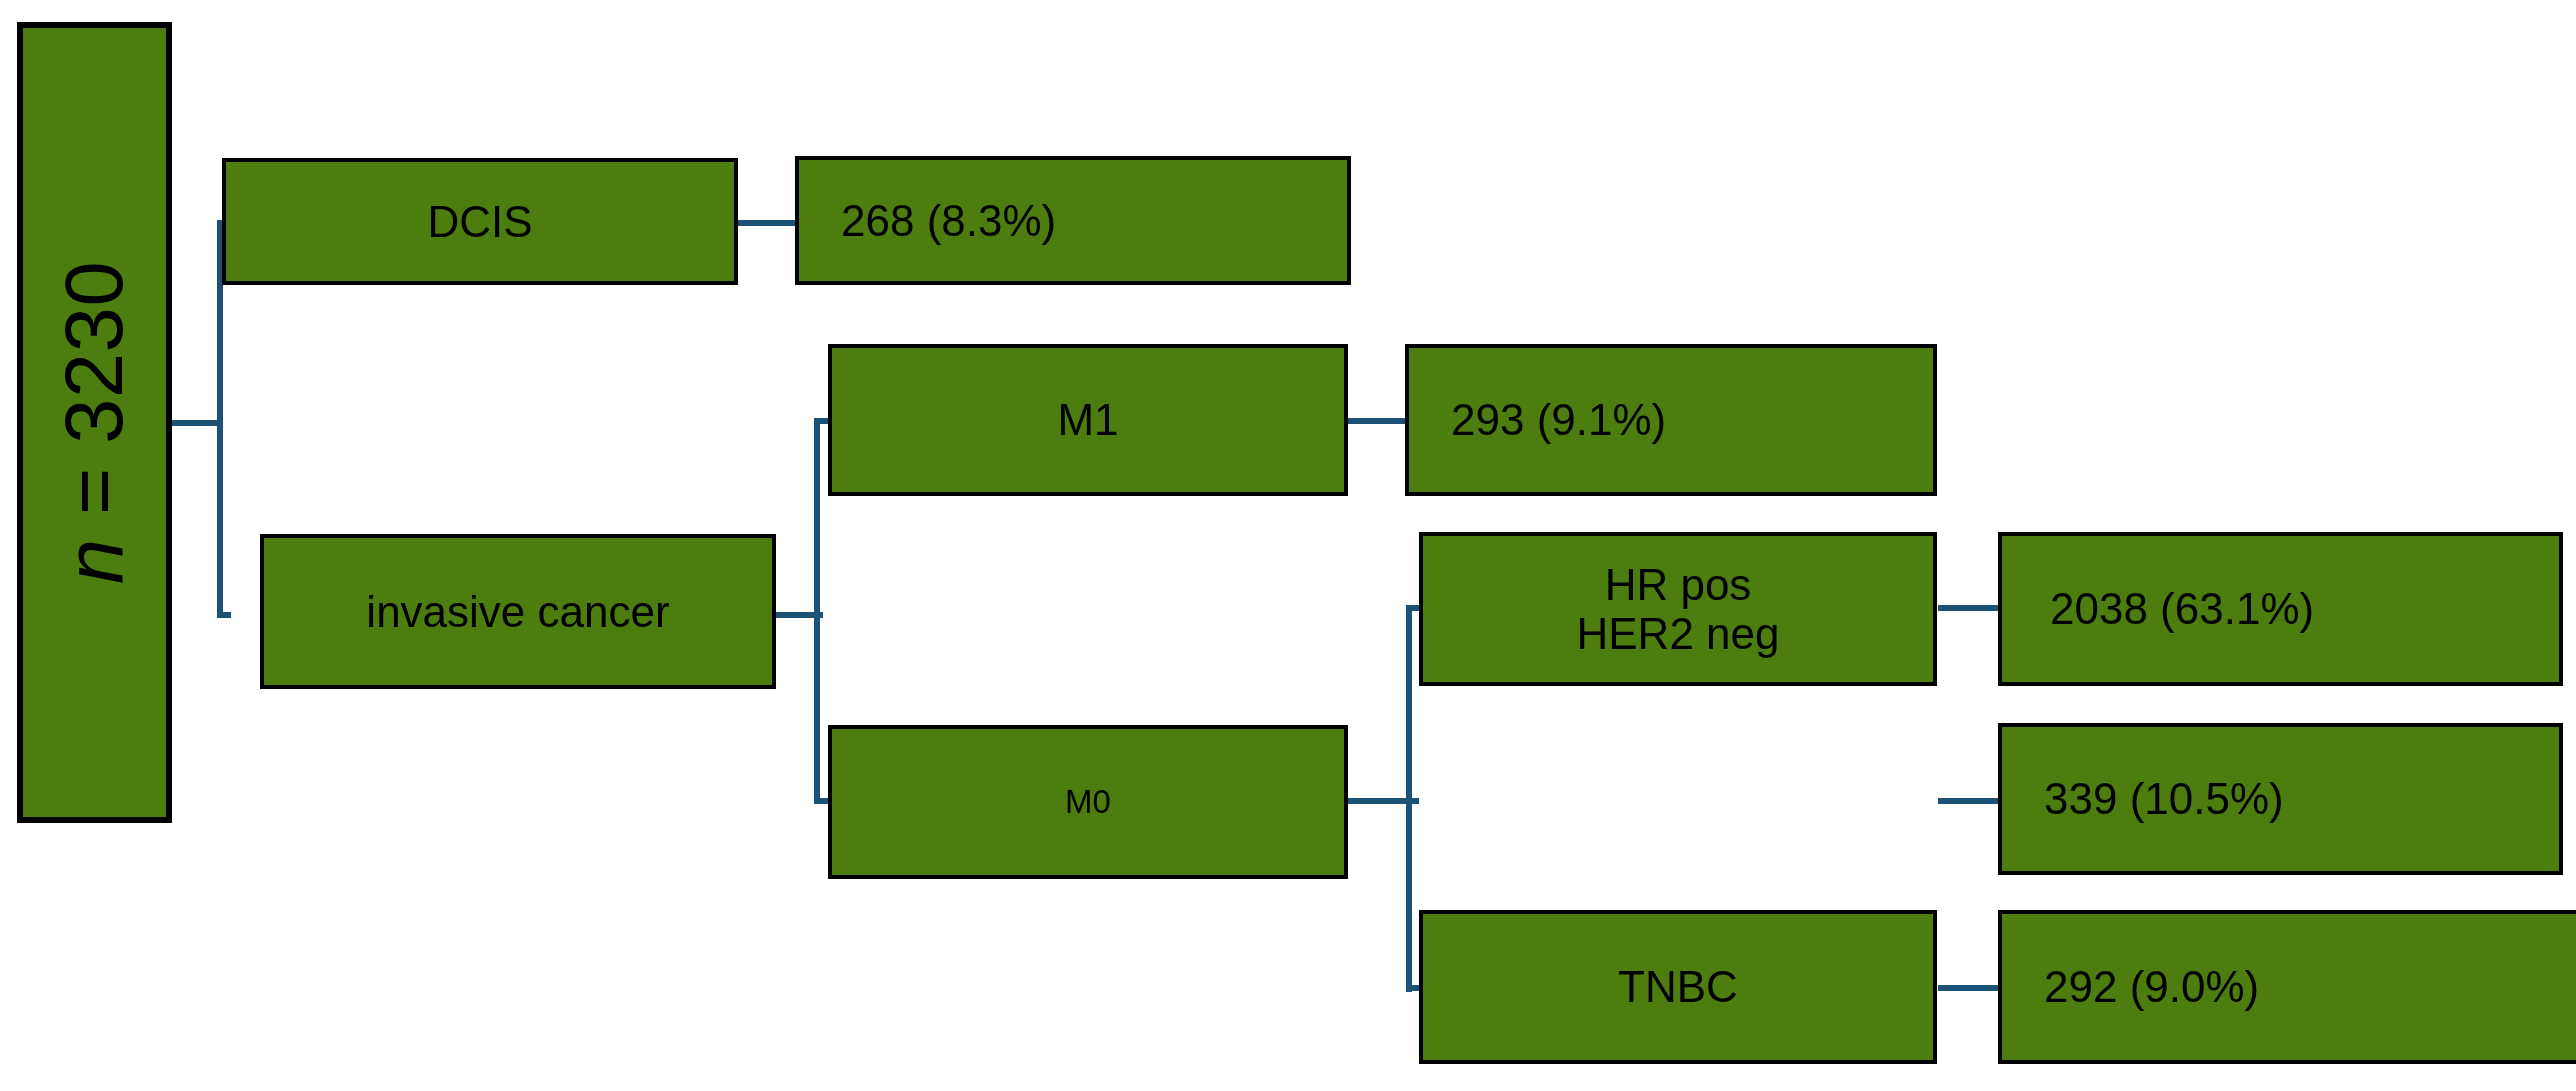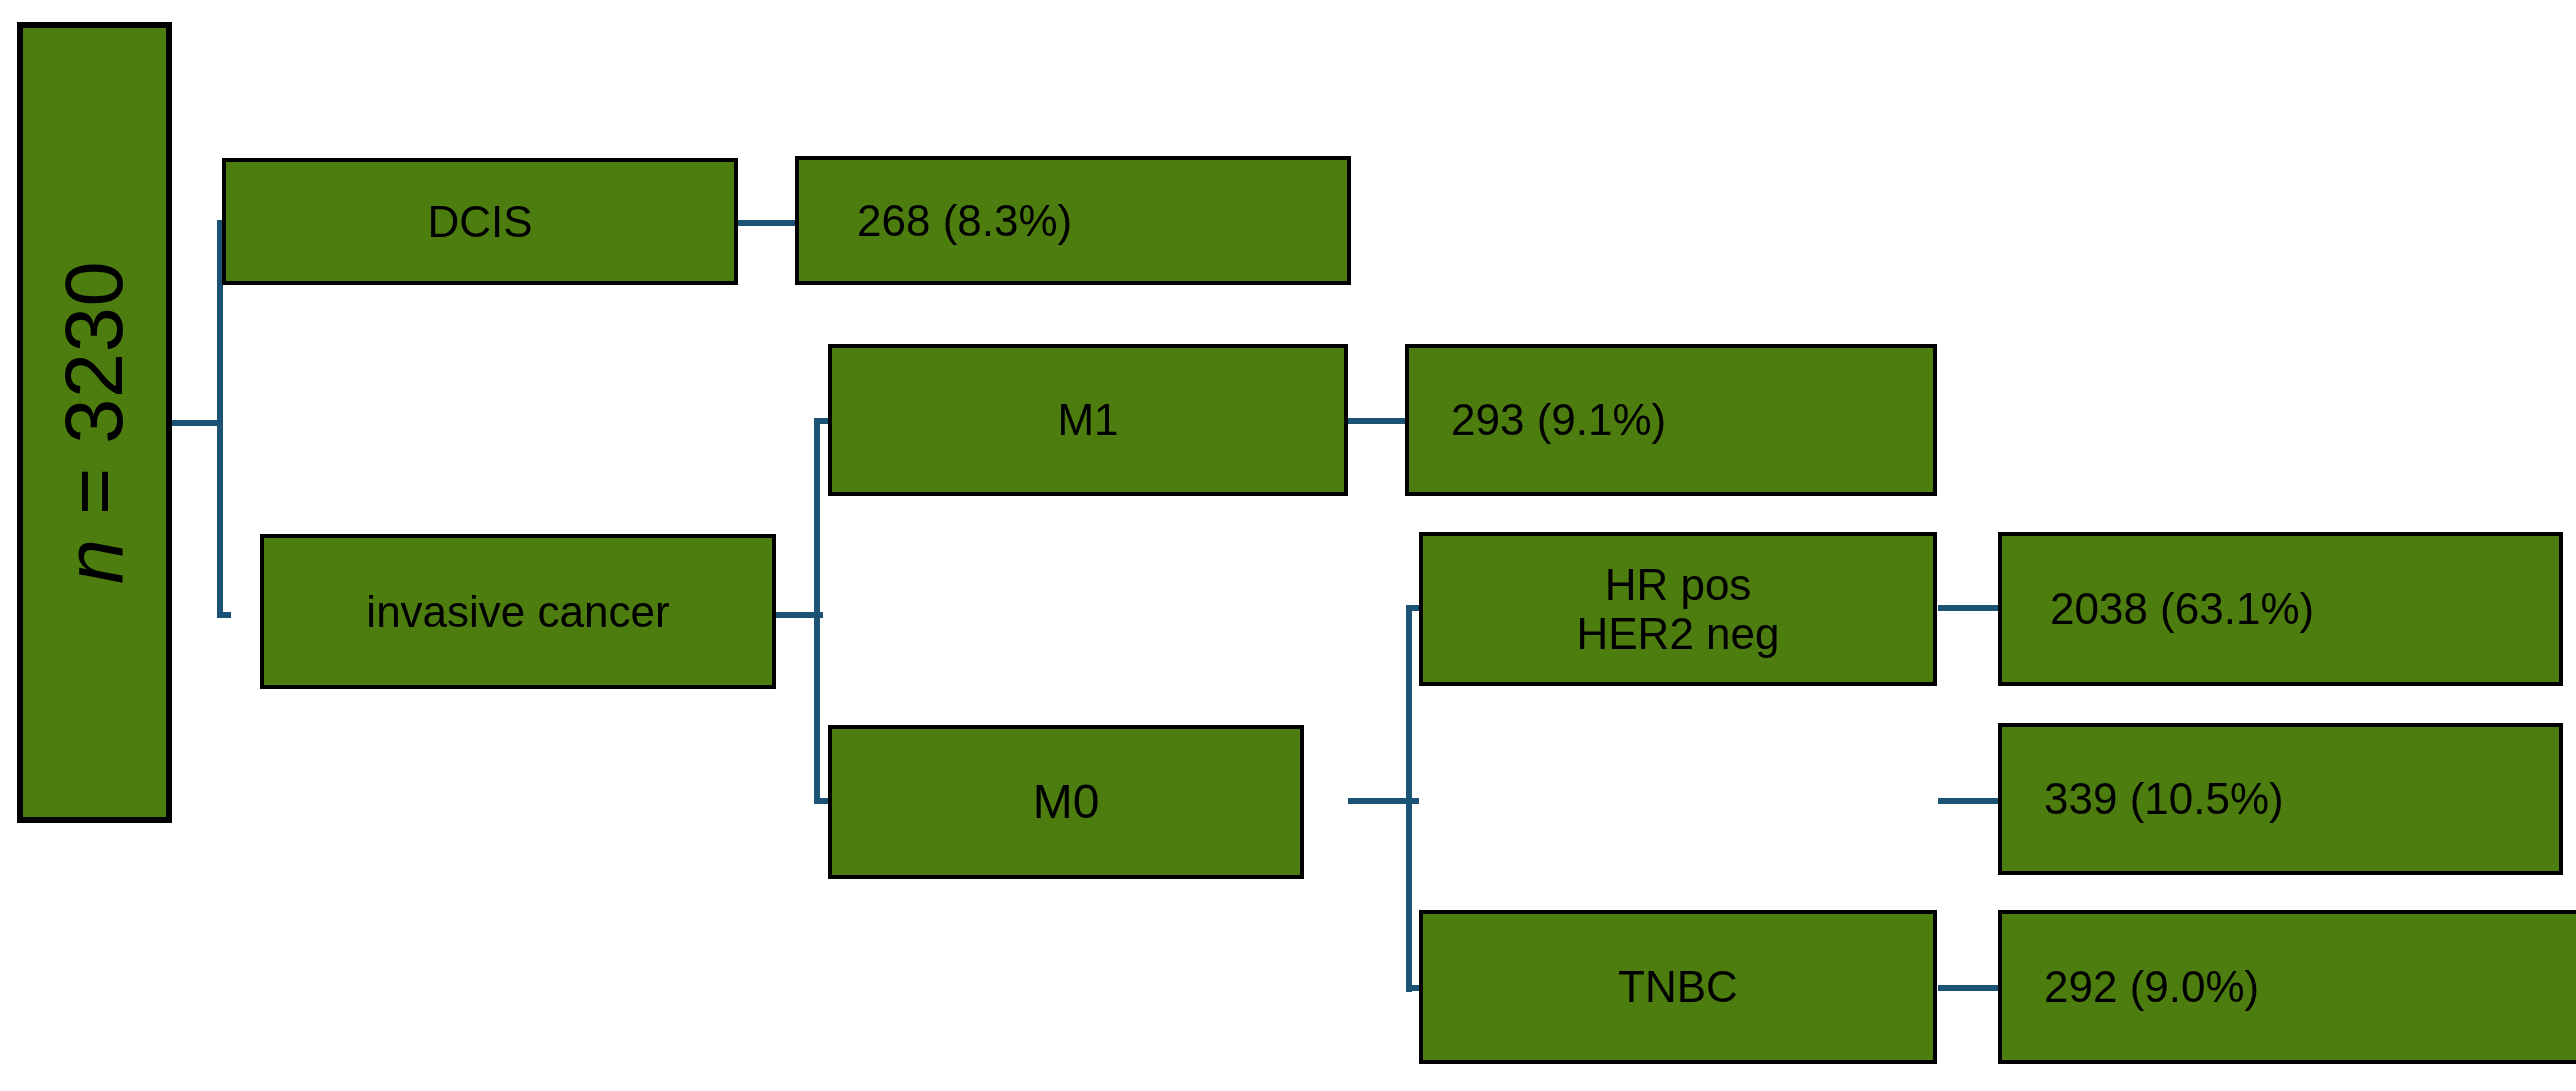--- a/index.html
+++ b/index.html
@@ -117,36 +117,36 @@
     <div class="rot-wrap">
       <span class="rot-label"><span class="ital">n</span><span> = 3230</span></span>
     </div>
   </div>
 
   <div class="node" style="left:222px; top:158px; width:516px; height:127px; font-size:44px;">
     <span class="label">DCIS</span>
   </div>
 
   <div class="node" style="left:795px; top:156px; width:556px; height:129px; font-size:44px; justify-content:flex-start;">
-    <span class="label" style="text-align:left; padding-left:58px;">268 (8.3%)</span>
+    <span class="label" style="text-align:left; padding-left:42px;">268 (8.3%)</span>
   </div>
 
   <div class="node" style="left:222px; top:534px; width:516px; height:155px; font-size:44px;margin-left:38px;">
     <span class="label">invasive cancer</span>
   </div>
 
   <div class="node" style="left:828px; top:344px; width:520px; height:152px; font-size:44px;">
     <span class="label">M1</span>
   </div>
 
   <div class="node" style="left:1405px; top:344px; width:532px; height:152px; font-size:44px; justify-content:flex-start;">
     <span class="label" style="text-align:left; padding-left:42px;">293 (9.1%)</span>
   </div>
 
-  <div class="node" style="left:828px; top:725px; width:476px; height:154px; font-size:48px;">
+  <div class="node" style="left:828px; top:725px; width:520px; height:154px; font-size:33px;">
     <span class="label">M0</span>
   </div>
 
   <div class="node" style="left:1419px; top:532px; width:518px; height:154px; font-size:44px; flex-direction:column;align-items:center;">
     <span class="label">HR pos</span>
     <span class="label">HER2 neg</span>
   </div>
 
   <div class="node" style="left:1998px; top:532px; width:565px; height:154px; font-size:44px; justify-content:flex-start;">
     <span class="label" style="text-align:left; padding-left:48px;">2038 (63.1%)</span>

